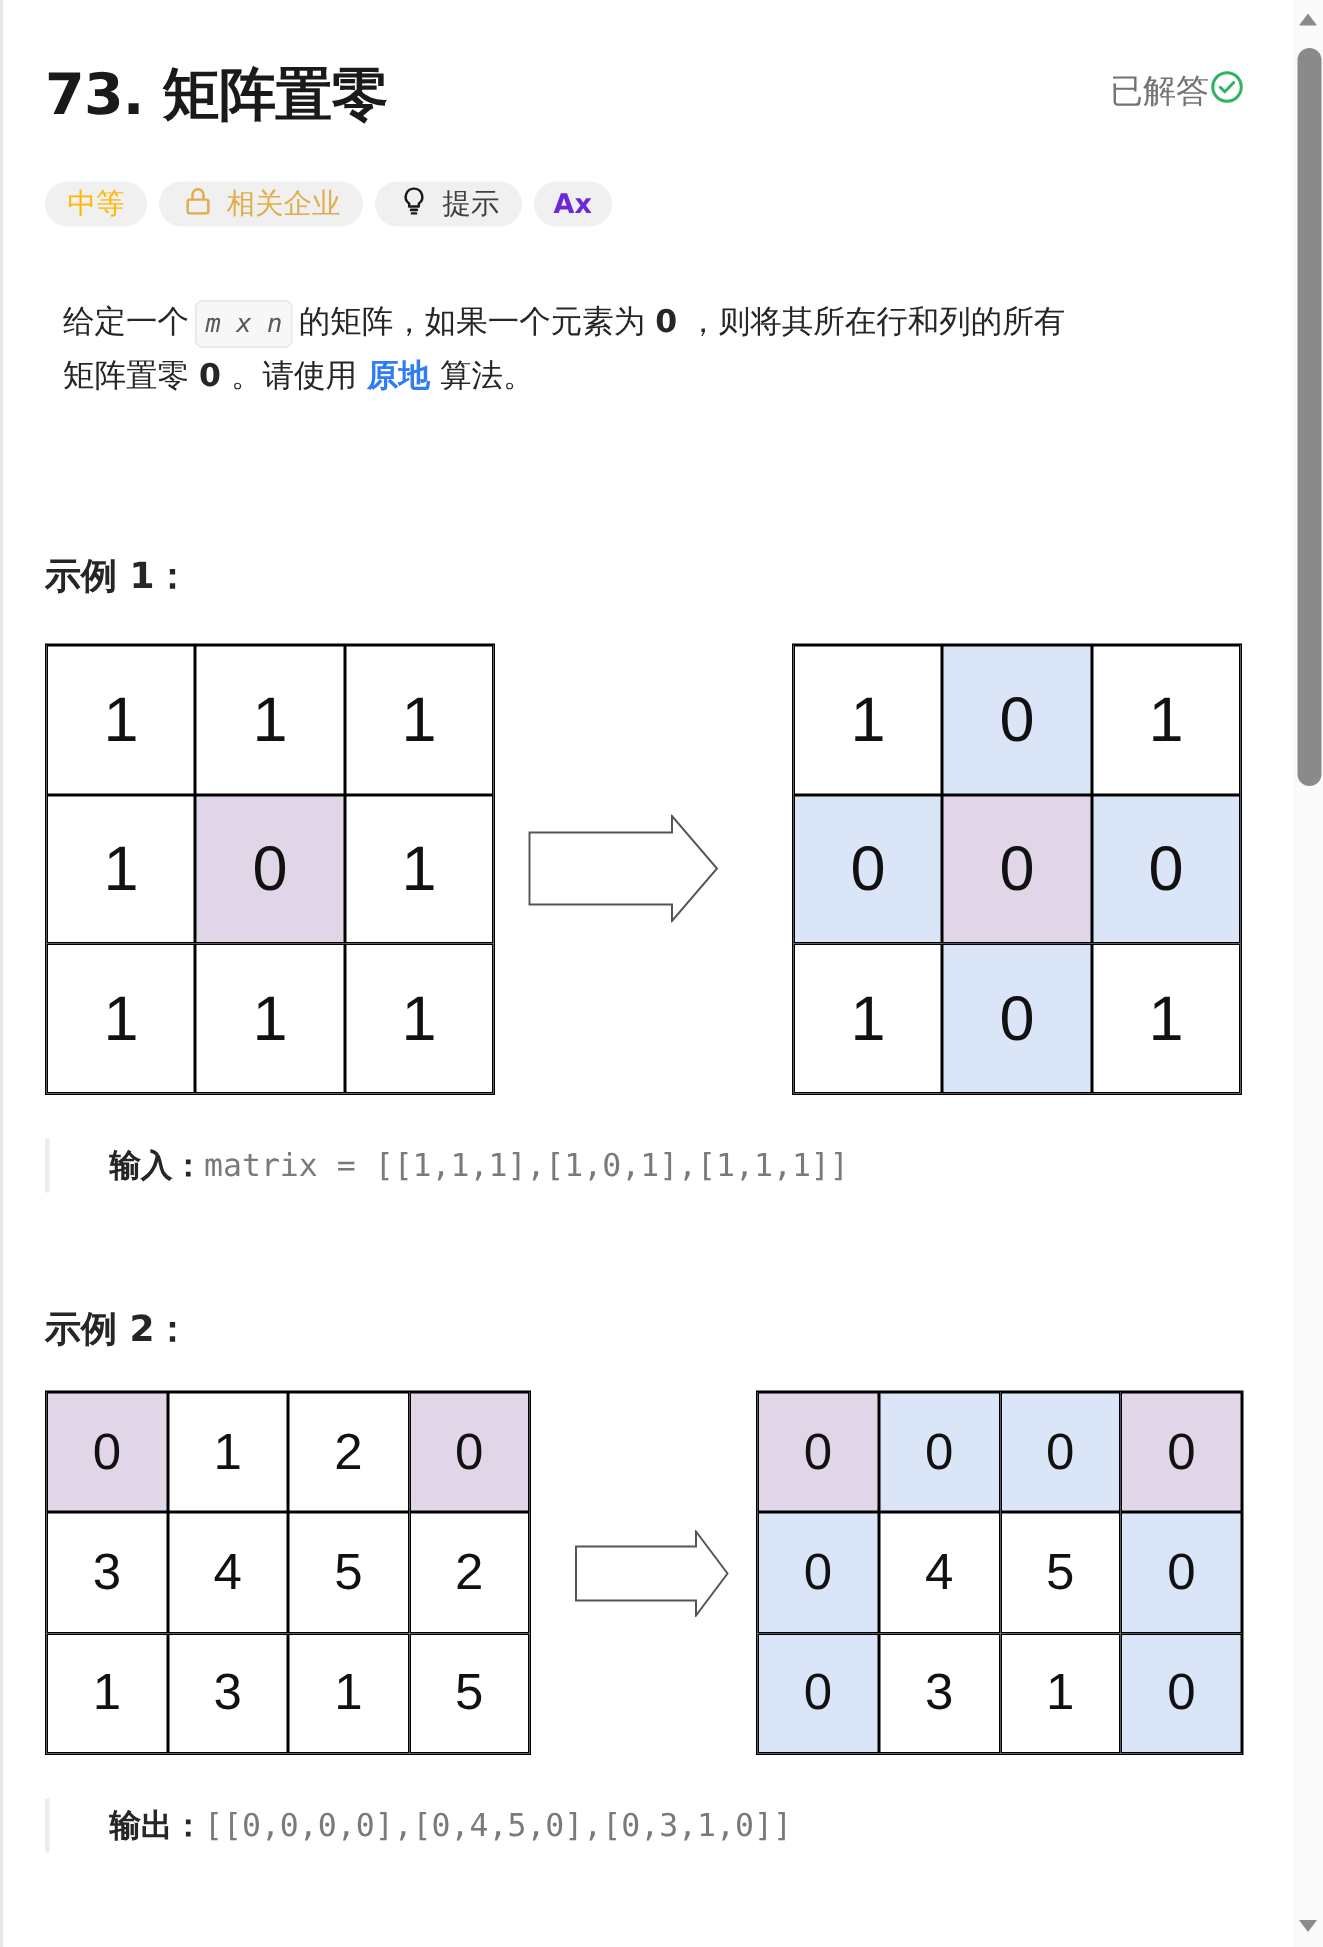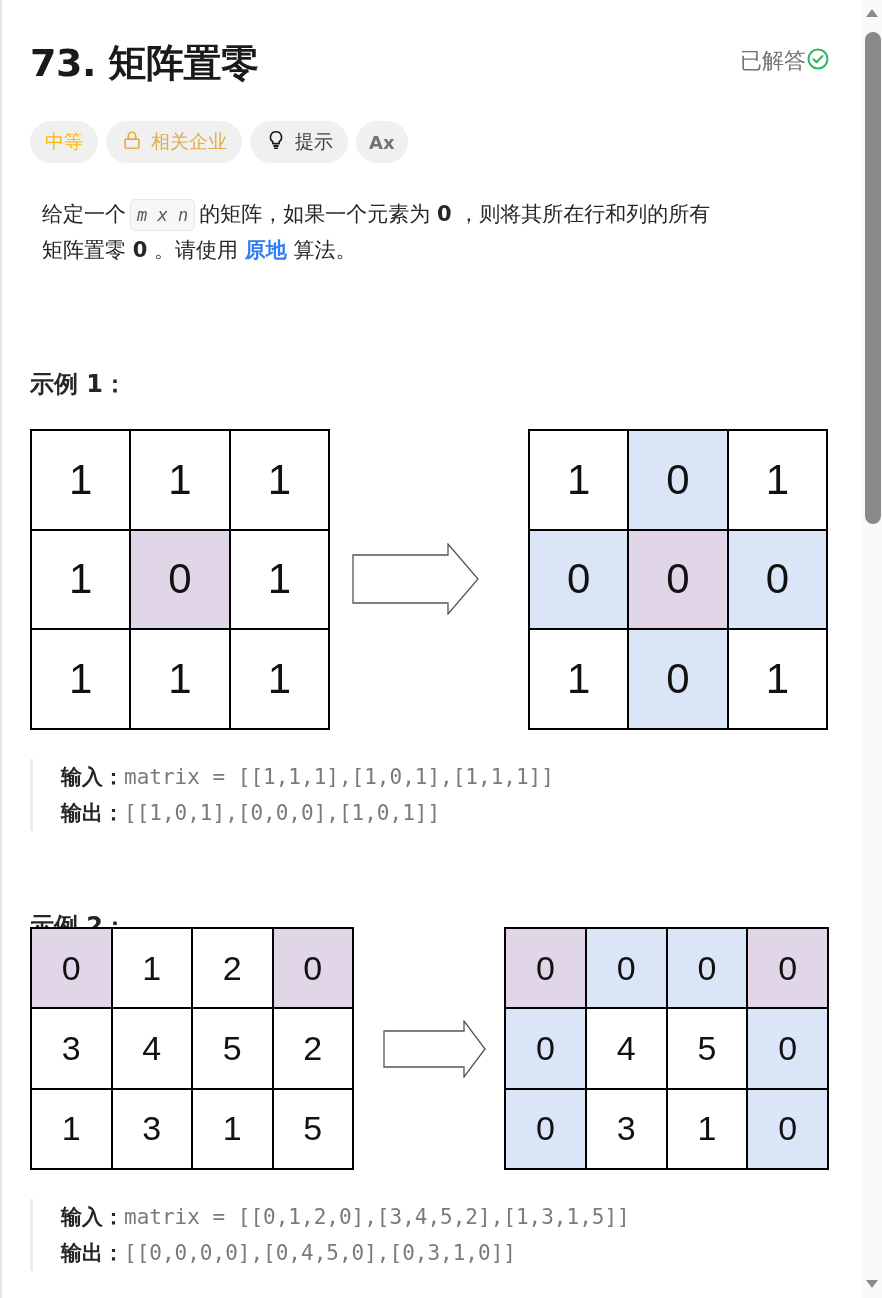--- a/index.html
+++ b/index.html
@@ -7,41 +7,41 @@
   body { font-family: "DejaVu Sans", "Liberation Sans", sans-serif; color: #262626; position: relative; }
   .left-edge { position: absolute; left: 0; top: 0; width: 2px; height: 1298px; background: #e8e8e8; }
   .page { position: absolute; left: 30px; top: 0; width: 800px; }
 
   .title-row { position: absolute; top: 38px; left: 0; width: 800px; height: 52px; }
   .title { position: absolute; left: 0; top: 0; font-size: 38px; font-weight: bold; color: #1a1a1a; letter-spacing: -0.5px; }
   .solved { position: absolute; right: 0; top: 8px; display: flex; align-items: center; gap: 0; font-size: 22px; color: #737373; }
   .solved svg { width: 24px; height: 24px; }
 
   .tags { position: absolute; top: 121px; left: 0; display: flex; gap: 8px; }
-  .tag { height: 42px; border-radius: 21px; background: #f0f0f0; display: flex; align-items: center; padding: 0 15px; font-size: 19px; color: #404040; gap: 8px; }
+  .tag { height: 30px; border-radius: 21px; background: #f0f0f0; display: flex; align-items: center; padding: 0 15px; font-size: 19px; color: #404040; gap: 8px; }
   .tag.diff { color: #ffb800; }
   .tag.company { color: #e0ad4a; justify-content: space-between; }
   .tag svg { width: 22px; height: 22px; }
-  .tag.trans { padding: 0 13px; font-weight: bold; color: #737373; font-size: 18px; }
+  .tag.trans { padding: 0 13px; font-weight: bold; color: #6d28d9; font-size: 18px; }
 
   .desc { position: absolute; top: 196px; left: 12px; width: 800px; font-size: 21px; line-height: 36px; color: #262626; }
   .desc b { font-weight: bold; }
   .code-inline { display: inline-block; font-family: "DejaVu Sans Mono", monospace; font-style: italic; font-size: 17px; color: #595959; background: #f7f7f8; border: 1px solid #e6e6e6; border-radius: 5px; padding: 0 6px; line-height: 30px; margin: 0 4px; }
   .link { color: #2f7cf6; font-weight: bold; margin-top: 42px; }
 
   .ex-title { position: absolute; left: 0; font-size: 24px; font-weight: bold; color: #262626; }
 
   .grid { position: absolute; display: grid; border: 1.5px solid #000; }
   .cell { border: 1px solid #000; display: flex; align-items: center; justify-content: center; font-family: "Liberation Sans", sans-serif; color: #111; background: #fff; }
   .cell.purple { background: #e0d6e7; }
   .cell.blue { background: #dae6f7; }
 
   .arrow { position: absolute; }
 
-  .ioblock { position: absolute; left: 0; border-left: 3px solid #ececec; padding-left: 28px; }
+  .ioblock { position: absolute; left: 0; border-left: 3px solid #ececec; padding-left: 40px; }
   .ioline { font-size: 21px; line-height: 36px; white-space: nowrap; }
   .ioline .lbl { font-weight: bold; color: #262626; }
   .ioline .val { font-family: "DejaVu Sans Mono", monospace; font-size: 21px; color: #7a7a7a; }
 
   .scrollbar { position: absolute; right: 0; top: 0; width: 20px; height: 1298px; background: #fafafa; }
   .sb-up { position: absolute; left: 4px; top: 9px; width: 0; height: 0; border-left: 6px solid transparent; border-right: 6px solid transparent; border-bottom: 8px solid #8a8a8a; }
   .sb-thumb { position: absolute; left: 3px; top: 32px; width: 16px; height: 492px; background: #8a8a8a; border-radius: 8px; }
   .sb-down { position: absolute; left: 4px; top: 1280px; width: 0; height: 0; border-left: 6px solid transparent; border-right: 6px solid transparent; border-top: 8px solid #8a8a8a; }
 </style>
 </head>
@@ -122,24 +122,23 @@
       <div class="cell blue" style="font-size: 42px;">0</div>
       <div class="cell purple" style="font-size: 42px;">0</div>
       <div class="cell blue" style="font-size: 42px;">0</div>
       <div class="cell" style="font-size: 42px;">1</div>
       <div class="cell blue" style="font-size: 42px;">0</div>
       <div class="cell" style="font-size: 42px;">1</div>
     </div>
 
   <div class="ioblock" style="top:759px;">
     <div class="ioline"><span class="lbl">输入：</span><span class="val">matrix = [[1,1,1],[1,0,1],[1,1,1]]</span></div>
-    <div class="ioline"><span class="lbl">输出：</span><span class="val">[[1,0,1],[0,0,0],[1,0,1]]</span></div>
   </div>
 
-  <div class="ex-title" style="top:870px;margin-top:40px;">示例 2：</div>
+  <div class="ex-title" style="top:870px;">示例 2：</div>
 
   <div class="grid" id="g2in" style="left:0; top:927px; width:324px; height:243px; grid-template-columns:repeat(4,1fr); grid-template-rows:repeat(3,1fr);">
       <div class="cell purple" style="font-size: 34px;">0</div>
       <div class="cell" style="font-size: 34px;">1</div>
       <div class="cell" style="font-size: 34px;">2</div>
       <div class="cell purple" style="font-size: 34px;">0</div>
       <div class="cell" style="font-size: 34px;">3</div>
       <div class="cell" style="font-size: 34px;">4</div>
       <div class="cell" style="font-size: 34px;">5</div>
       <div class="cell" style="font-size: 34px;">2</div>
@@ -162,21 +161,20 @@
       <div class="cell" style="font-size: 34px;">4</div>
       <div class="cell" style="font-size: 34px;">5</div>
       <div class="cell blue" style="font-size: 34px;">0</div>
       <div class="cell blue" style="font-size: 34px;">0</div>
       <div class="cell" style="font-size: 34px;">3</div>
       <div class="cell" style="font-size: 34px;">1</div>
       <div class="cell blue" style="font-size: 34px;">0</div>
     </div>
 
   <div class="ioblock" style="top:1199px;">
-    <div class="ioline"><span class="lbl">输入：</span><span class="val">matrix = [[0,1,2,0],[3,4,5,2],[1,3,1,5]]</span></div>
     <div class="ioline"><span class="lbl">输出：</span><span class="val">[[0,0,0,0],[0,4,5,0],[0,3,1,0]]</span></div>
   </div>
 </div>
 
 <div class="scrollbar">
   <div class="sb-up"></div>
   <div class="sb-thumb"></div>
   <div class="sb-down"></div>
 </div>
 

